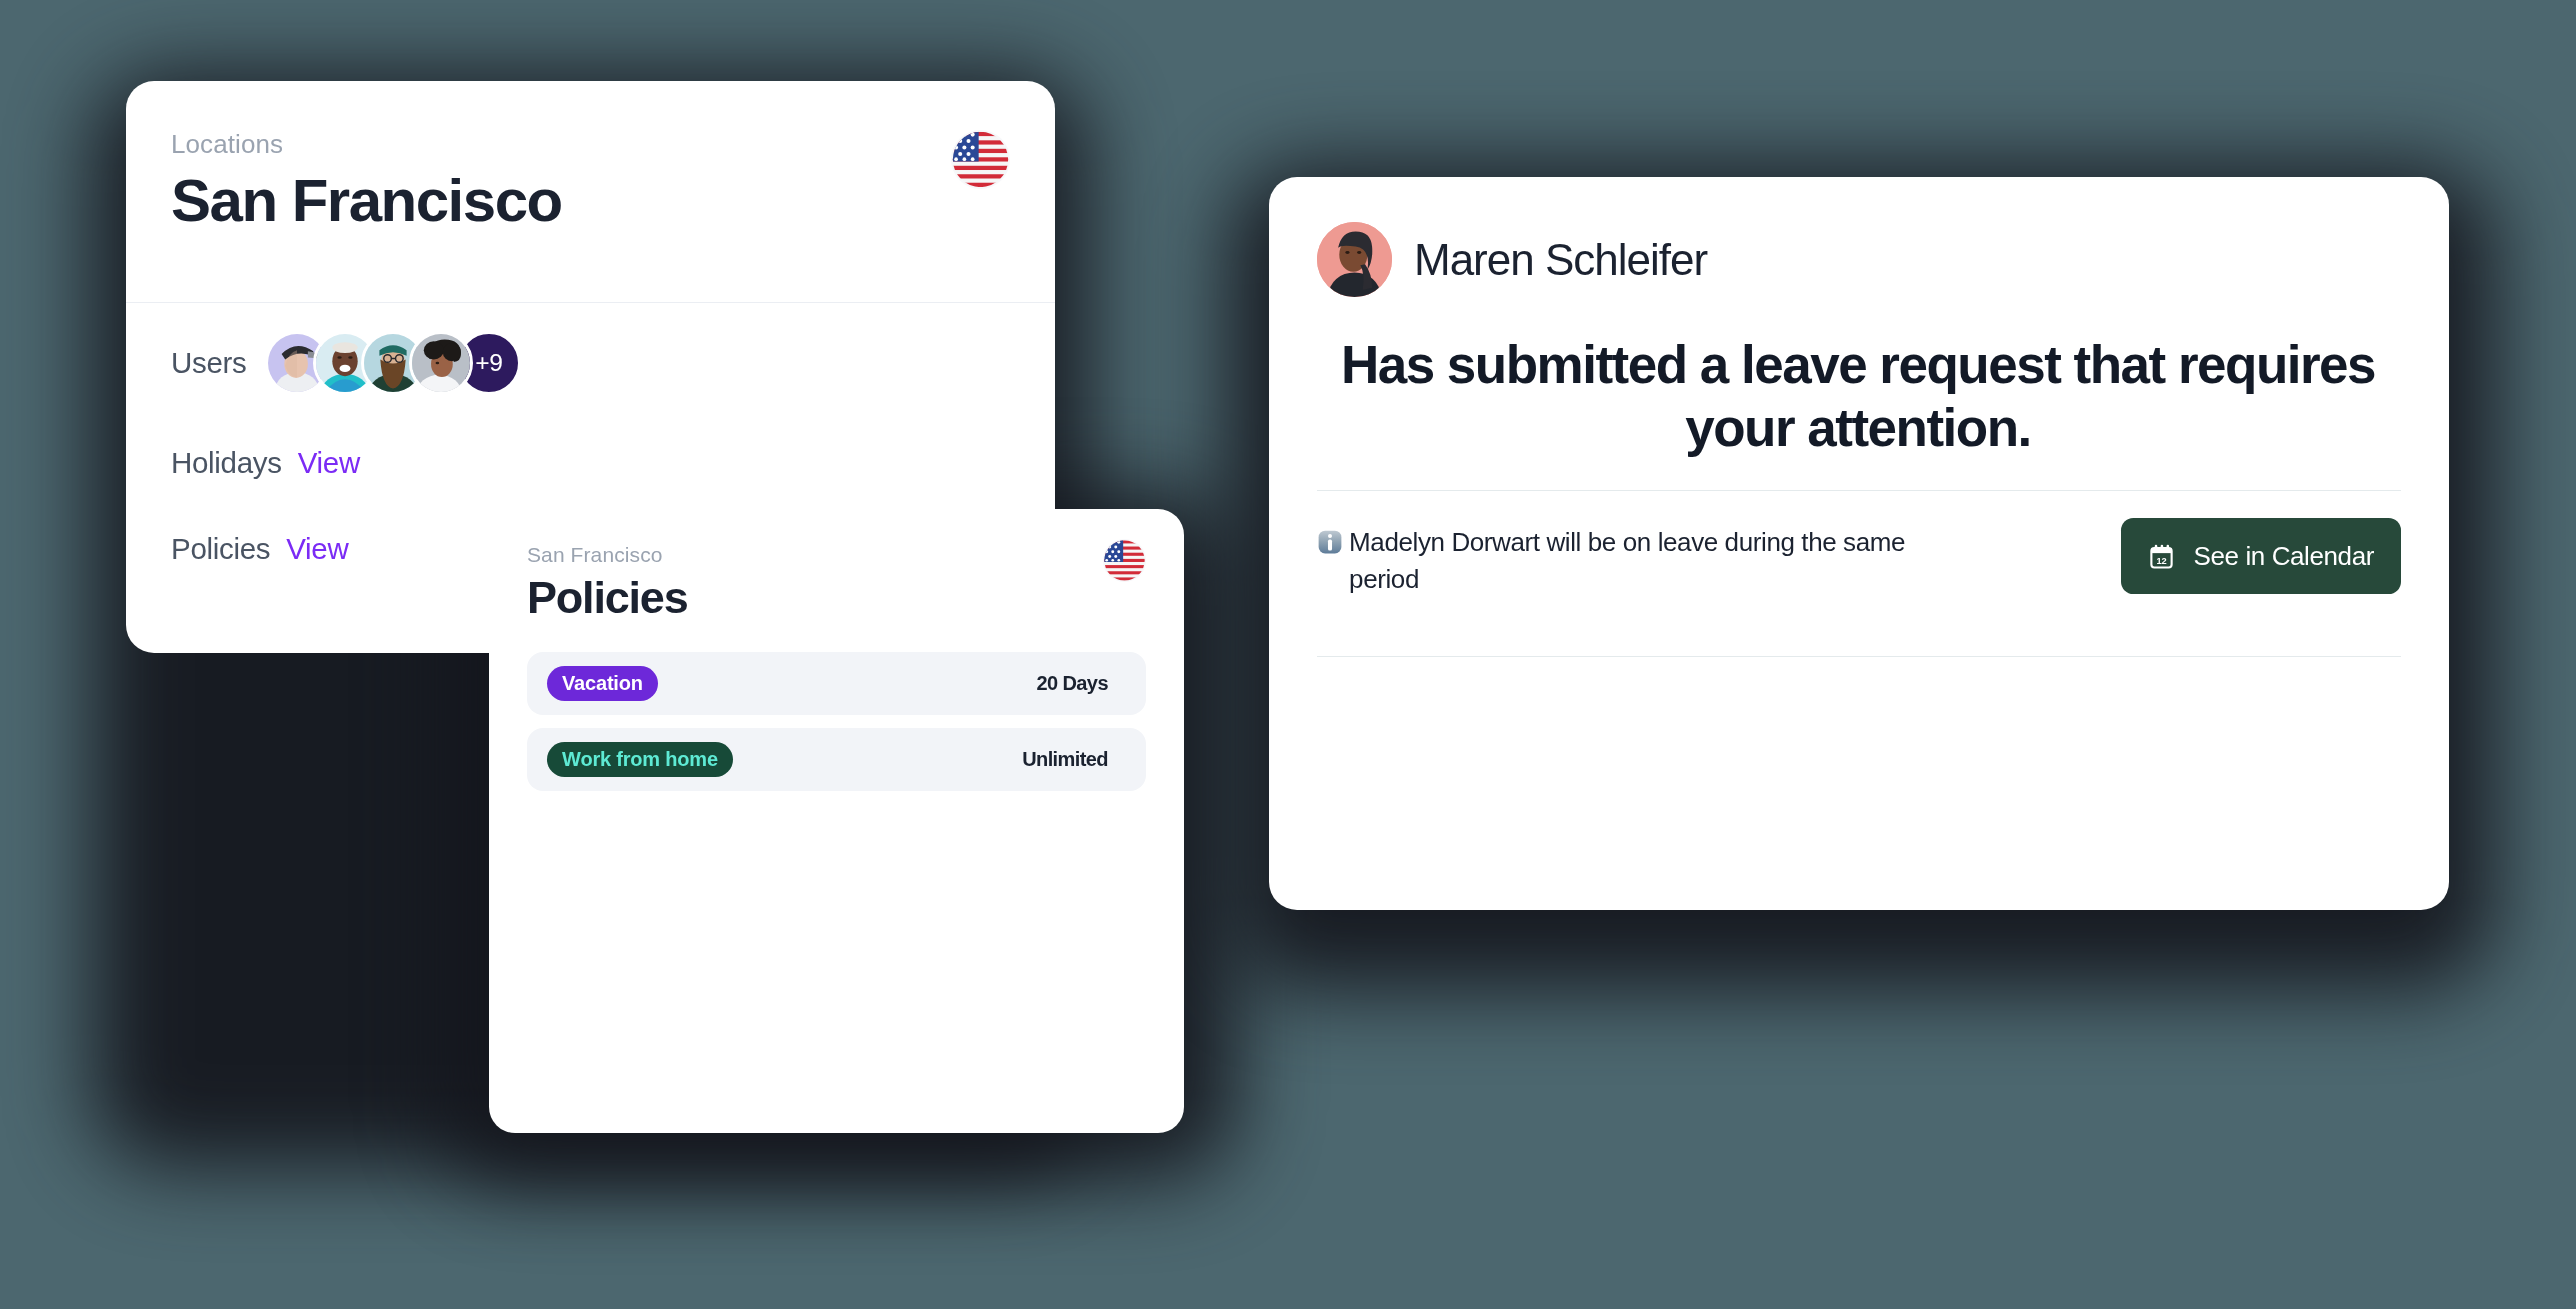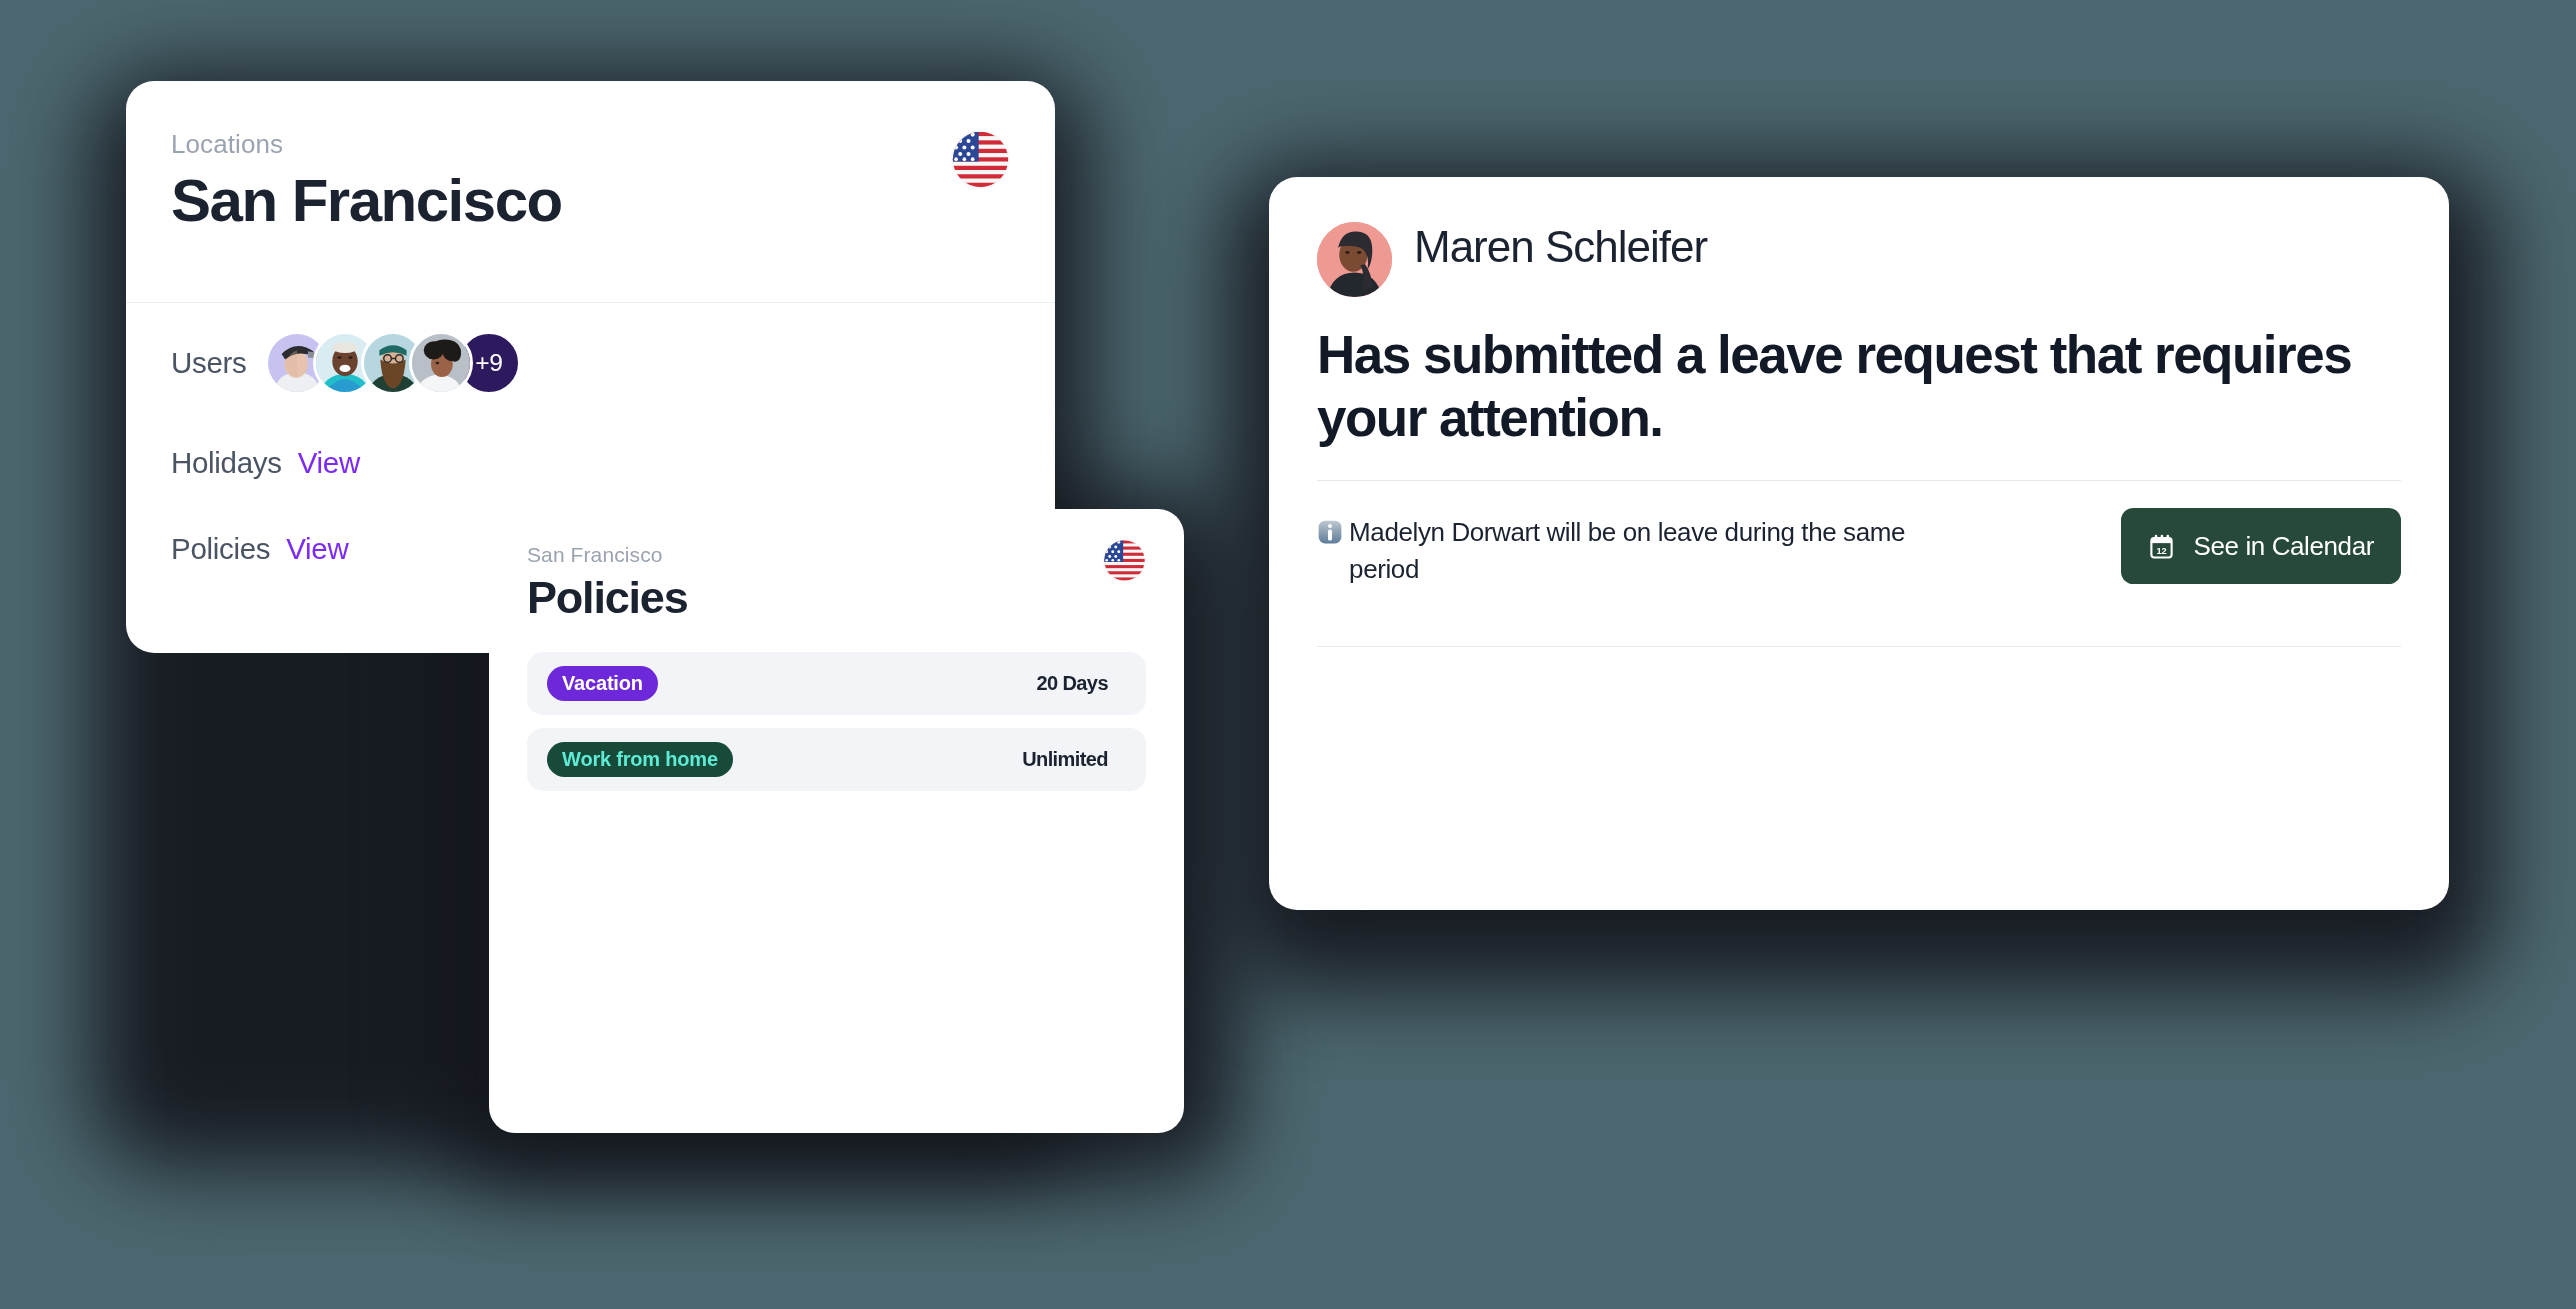--- a/index.html
+++ b/index.html
@@ -206,20 +206,21 @@
   #notification-card {
     left: 1269px;
     top: 177px;
     width: 1180px;
     height: 733px;
     border-radius: 28px;
     padding: 45px 48px 0 48px;
   }
   .notif-person {
     display: flex;
+    align-items: center;
     gap: 22px;
   }
   .notif-avatar {
     width: 75px;
     height: 75px;
     border-radius: 50%;
     overflow: hidden;
     flex: none;
     background: #EE9A92;
   }
@@ -229,22 +230,23 @@
     font-weight: 400;
     color: #1B2230;
     letter-spacing: -1px;
   }
   .notif-headline {
     font-size: 53px;
     font-weight: 700;
     color: #131A27;
     letter-spacing: -1.5px;
     line-height: 1.19;
-    margin-top: 26px;
+    margin-top: 36px;
     max-width: 1082px;
+    text-align: center;
   }
   .notif-divider {
     height: 1.2px;
     background: #E4EAEC;
     margin-top: 31px;
   }
   .notif-mid {
     display: flex;
     align-items: flex-start;
     justify-content: space-between;

